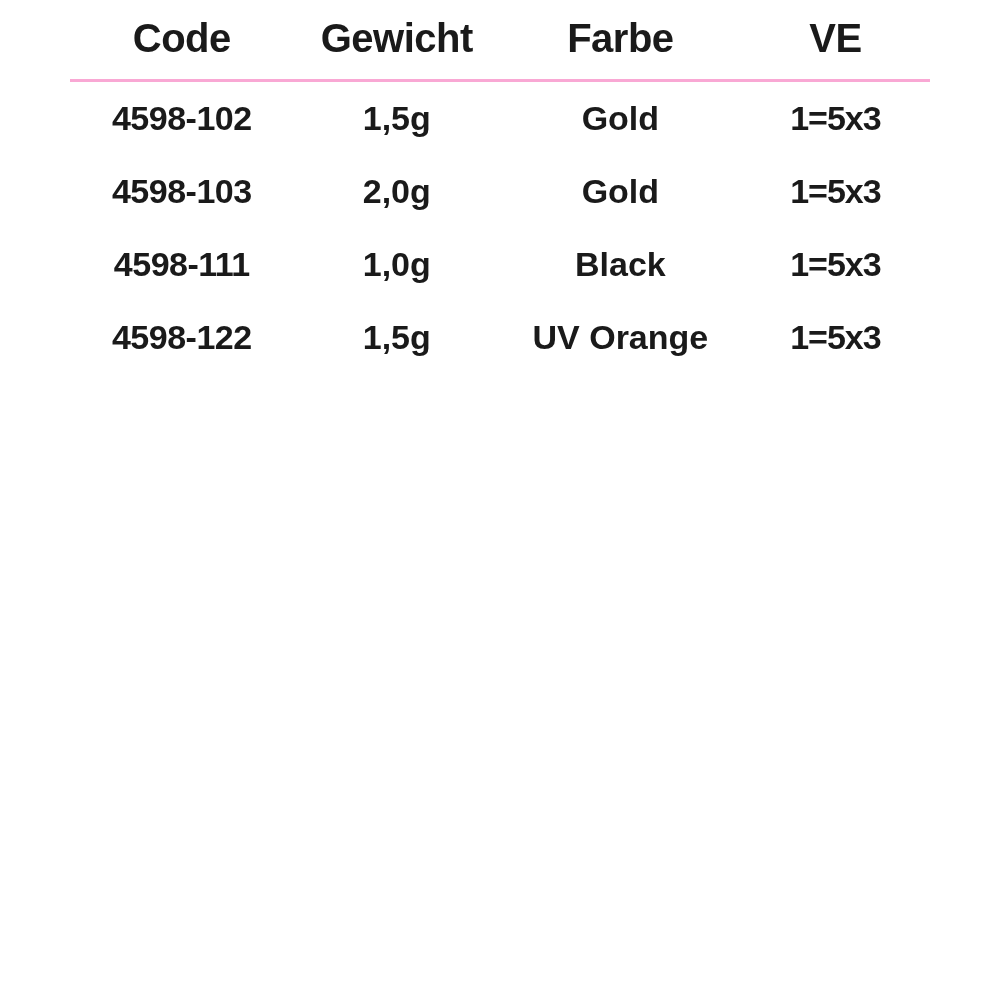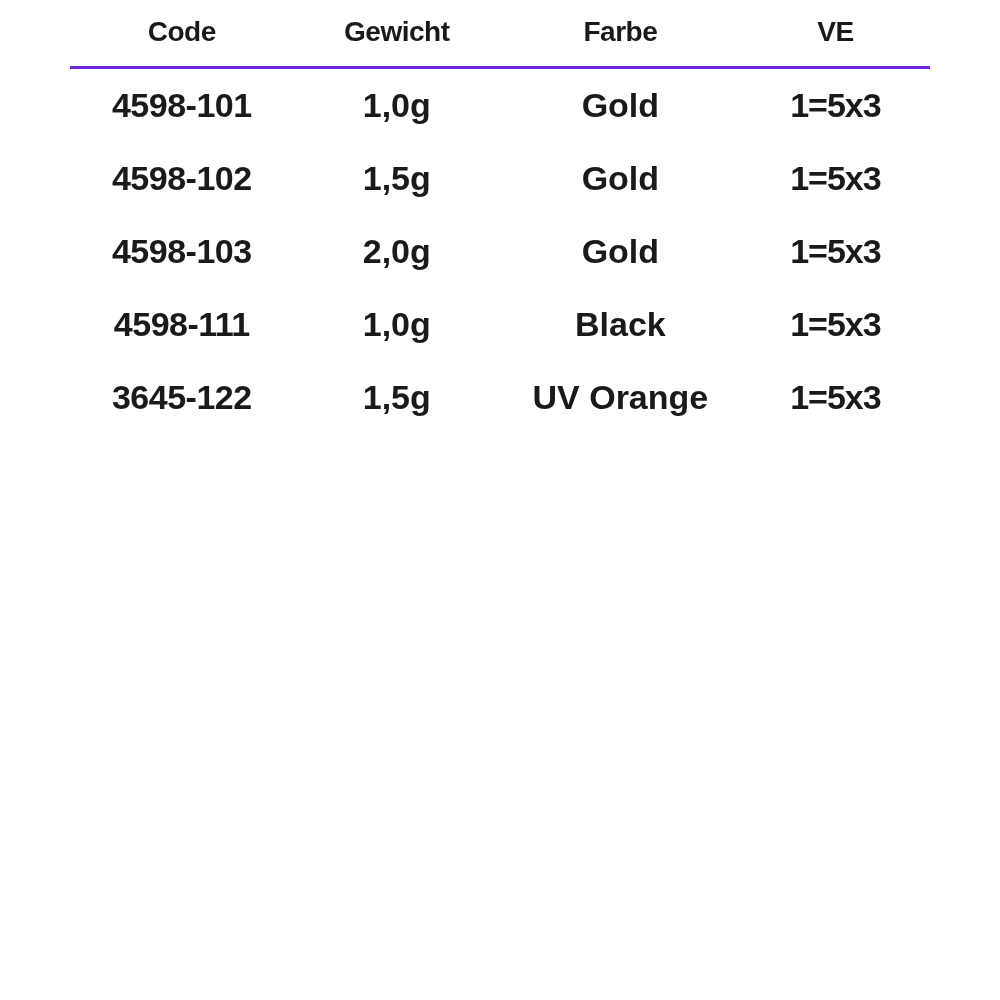--- a/index.html
+++ b/index.html
@@ -21,24 +21,24 @@
     padding: 0 70px;
     position: relative;
   }
   table.spec {
     width: 100%;
     border-collapse: collapse;
     table-layout: fixed;
   }
   table.spec thead th {
     font-weight: bold;
-    font-size: 28px;
+    font-size: 40px;
     letter-spacing: -0.5px;
     padding: 16px 0 18px 0;
-    border-bottom: 3px solid #6d28d9;
+    border-bottom: 3px solid #f9a8d4;
     text-align: center;
     white-space: nowrap;
   }
   table.spec tbody td {
     font-weight: bold;
     font-size: 34px;
     text-align: center;
     padding: 17px 0 17px 0;
     white-space: nowrap;
   }
@@ -63,44 +63,38 @@
     <thead>
       <tr>
         <th>Code</th>
         <th>Gewicht</th>
         <th>Farbe</th>
         <th>VE</th>
       </tr>
     </thead>
     <tbody>
       <tr>
-        <td class="cell-code">4598-101</td>
-        <td>1,0g</td>
-        <td>Gold</td>
-        <td class="cell-ve">1=5x3</td>
-      </tr>
-      <tr>
         <td class="cell-code">4598-102</td>
         <td>1,5g</td>
         <td>Gold</td>
         <td class="cell-ve">1=5x3</td>
       </tr>
       <tr>
         <td class="cell-code">4598-103</td>
         <td>2,0g</td>
         <td>Gold</td>
         <td class="cell-ve">1=5x3</td>
       </tr>
       <tr>
         <td class="cell-code">4598-111</td>
         <td>1,0g</td>
         <td>Black</td>
         <td class="cell-ve">1=5x3</td>
       </tr>
       <tr>
-        <td class="cell-code">3645-122</td>
+        <td class="cell-code">4598-122</td>
         <td>1,5g</td>
         <td>UV Orange</td>
         <td class="cell-ve">1=5x3</td>
       </tr>
     </tbody>
   </table>
 </div>
 
 </body></html>

